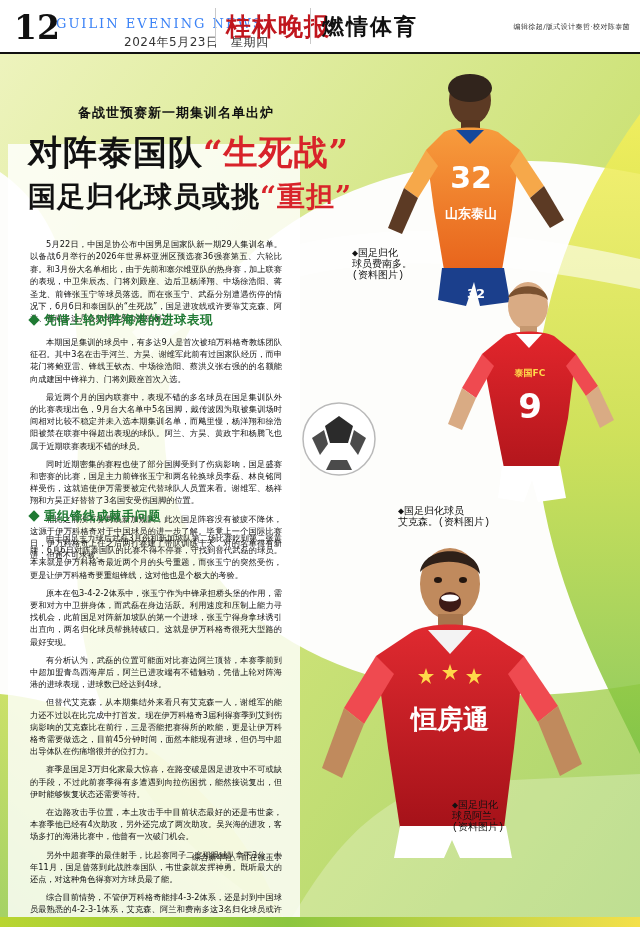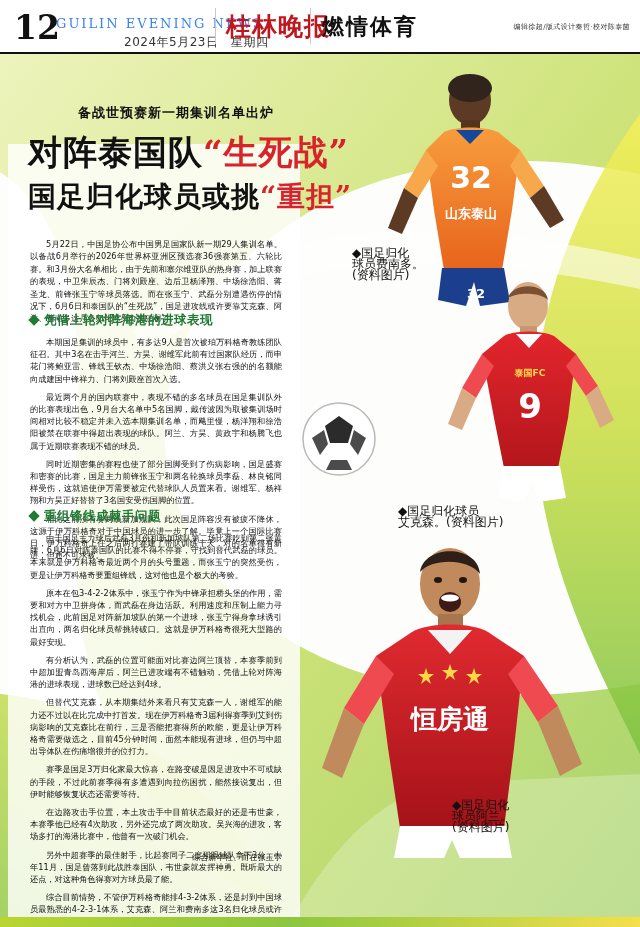--- a/index.html
+++ b/index.html
@@ -122,21 +122,21 @@
     text-align:right;font-size:8.2px;color:#111;
   }
 
   
   .photo{
     position:absolute;overflow:hidden;
   }
   .photo svg{display:block;}
 
   .caption{
-    position:absolute;font-size:12px;line-height:11px;color:#111;
+    position:absolute;font-size:10px;line-height:11px;color:#111;font-family:Liberation Mono, monospace;
   }
   .caption .arrow{color:#111;}
 
   
   .footbar{
     position:absolute;left:0;bottom:0;width:640px;height:10px;
     background:linear-gradient(90deg,#b9d531 0%,#8cc63f 45%,#f4e04a 100%);
   }
 </style>
 </head>

